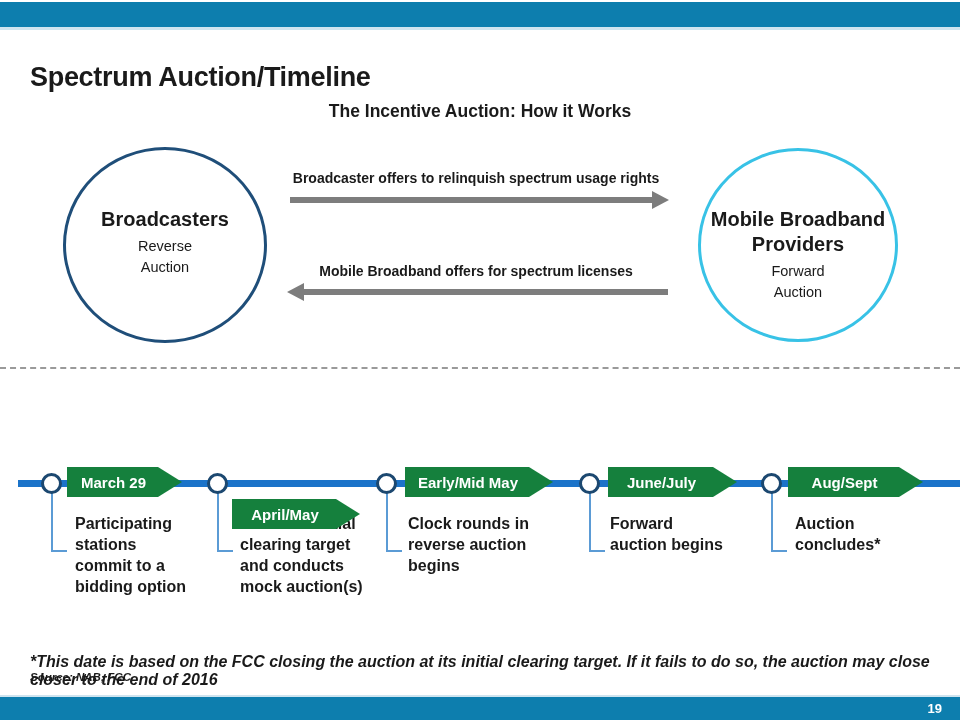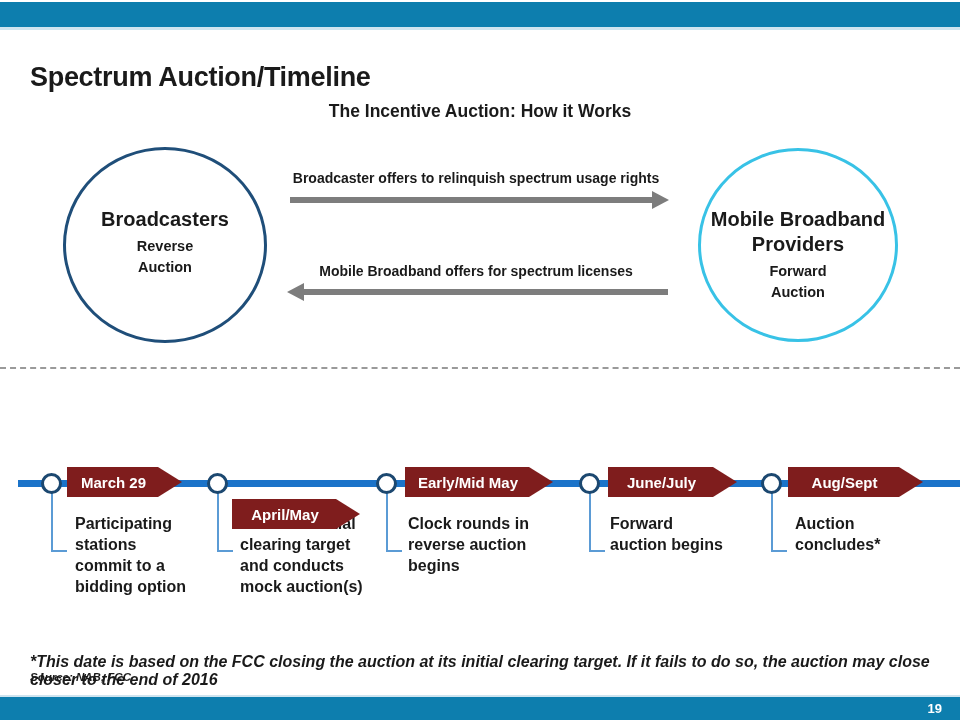--- a/index.html
+++ b/index.html
@@ -17,39 +17,39 @@
   .subtitle{position:absolute;left:0;right:0;top:101px;text-align:center;font-size:17.5px;font-weight:bold;}
   .tl-heading{position:absolute;left:0;right:0;top:405px;text-align:center;font-size:17.5px;font-weight:bold;}
   
   .bigcircle{position:absolute;border-radius:50%;background:#fff;box-sizing:border-box;}
   .circle-left{left:63px;top:147px;width:204px;height:196px;border:3px solid #1f4e79;}
   .circle-right{left:698px;top:148px;width:200px;height:194px;border:3px solid #38c2e6;}
   .circle-text{position:absolute;text-align:center;}
   .ct-left{left:65px;width:200px;top:207px;}
   .ct-right{left:688px;width:220px;top:207px;}
   .c-name{font-size:20px;font-weight:bold;line-height:25px;white-space:pre-line;}
-  .c-sub{font-size:14.5px;font-weight:bold;line-height:21px;white-space:pre-line;margin-top:4px;}
+  .c-sub{font-size:14.5px;font-weight:normal;line-height:21px;white-space:pre-line;margin-top:4px;}
   
   .arrow-label{position:absolute;left:280px;width:392px;text-align:center;font-size:14px;font-weight:bold;}
   .al-top{top:170px;}
   .al-bottom{top:263px;}
   .abar{position:absolute;background:#7d7d7d;height:6px;}
   .abar-top{left:290px;top:197px;width:362px;}
   .abar-bottom{left:304px;top:289px;width:364px;}
   .ahead{position:absolute;width:0;height:0;border-top:9px solid transparent;border-bottom:9px solid transparent;}
   .ahead-right{left:652px;top:191px;border-left:17px solid #7d7d7d;}
   .ahead-left{left:287px;top:283px;border-right:17px solid #7d7d7d;}
   
   .dashline{position:absolute;left:0;right:0;top:367px;border-top:2px dashed #9a9a9a;}
   
   .tl-line{position:absolute;left:18px;width:942px;top:480px;height:7px;background:#1b73c9;z-index:1;}
   .tl-circle{position:absolute;top:473px;width:21px;height:21px;box-sizing:border-box;background:#fff;
     border:3px solid #1c4870;border-radius:50%;z-index:3;}
   .tc1{left:41px;} .tc2{left:207px;} .tc3{left:376px;} .tc4{left:579px;} .tc5{left:761px;}
-  .tl-box{position:absolute;top:467px;height:30px;background:#7f1d1d;z-index:2;color:#fff;
+  .tl-box{position:absolute;top:467px;height:30px;background:#15803d;z-index:2;color:#fff;
     font-size:15px;font-weight:bold;display:flex;align-items:center;justify-content:center;
     padding-right:22px;box-sizing:border-box;
     clip-path:polygon(0 0,calc(100% - 24px) 0,100% 50%,calc(100% - 24px) 100%,0 100%);}
   .tb1{left:67px;width:115px;} .tb2{left:232px;width:128px;margin-top:32px;} .tb3{left:405px;width:148px;}
   .tb4{left:608px;width:129px;} .tb5{left:788px;width:135px;}
   .dropline{position:absolute;top:490px;height:62px;width:2px;background:#5b9bd5;z-index:1;}
   .dl1{left:51px;} .dl2{left:217px;} .dl3{left:386px;} .dl4{left:589px;} .dl5{left:771px;}
   .dropfoot{position:absolute;top:550px;height:2px;width:14px;background:#5b9bd5;}
   .df1{left:53px;} .df2{left:219px;} .df3{left:388px;} .df4{left:591px;} .df5{left:773px;}
   .desc{position:absolute;top:513px;font-size:16px;font-weight:bold;line-height:21px;white-space:pre-line;}

